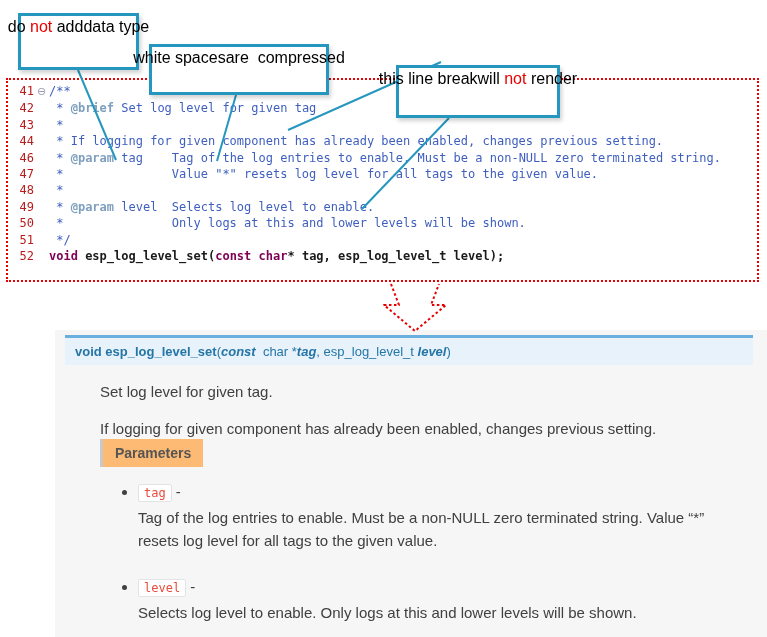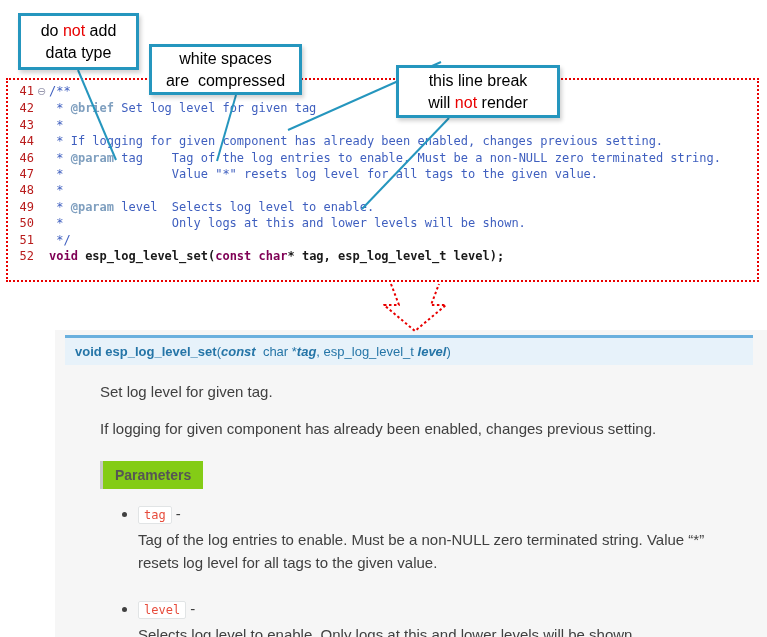--- a/index.html
+++ b/index.html
@@ -19,39 +19,39 @@
           font-size:11px; font-family:"DejaVu Sans",sans-serif; }
   .seg-cmt { color:#3F5FBF; }
   .seg-tag { color:#7F9FBF; font-weight:bold; }
   .seg-kw  { color:#7F0055; font-weight:bold; }
   .seg-id  { color:#1a1a1a; font-weight:bold; }
   .seg-red { color:#e80000; }
 
   
   .callout { position:absolute; z-index:3; background:#fff; border:3px solid #2596be;
              text-align:center; font-size:16px; color:#000;
-             display:flex; flex-direction:column; justify-content:center;
+             display:flex; flex-direction:row; justify-content:center;
              box-shadow:2px 3px 4px rgba(0,0,0,0.18); line-height:1.35; }
   .co-line { white-space:pre; }
   .co1 { left:18px;  top:13px; width:121px; height:57px; }
-  .co2 { left:149px; top:44px; width:153px; height:51px; }
+  .co2 { left:149px; top:44px; width:180px; height:51px; }
   .co3 { left:424px; top:7px;  width:151px; height:55px; }
   .co4 { left:396px; top:65px; width:164px; height:53px; }
 
   
   .docs { position:absolute; left:55px; top:330px; width:712px; height:307px;
           background:#f6f6f6; z-index:1; padding:5px 14px 0 10px; color:#404040; }
   .sig { background:#e7f2fa; border-top:3px solid #6ab0de; padding:6px 10px;
          font-family:Liberation Sans, sans-serif; font-size:13px;
          color:#2575a7; width:688px; white-space:pre; }
   .seg-b  { font-weight:bold; }
   .seg-bi { font-weight:bold; font-style:italic; }
   .docs-body { margin-left:35px; }
   .body-text { margin-top:16px; font-size:15px; line-height:1.4; }
-  .params-label { display:inline-block; margin-top:22px; background:#84cc16;
+  .params-label { display:inline-block; background:#fdba74;
                   border-left:3px solid #c9c9c9; padding:6px 12px; font-weight:bold;
                   color:#555; font-size:14px; }
   .param-list { margin-top:16px; padding-left:38px; list-style:disc; }
   .param-item { margin-bottom:26px; max-width:595px; font-size:15px; color:#404040; }
   .chip { font-family:"DejaVu Sans Mono","Liberation Mono",monospace; font-size:12px;
           color:#e74c3c; background:#fff; border:1px solid #e1e4e5; padding:1px 5px;
           border-radius:2px; }
   .param-desc { margin-top:7px; font-size:15px; line-height:1.5; }
 </style>
 </head>

